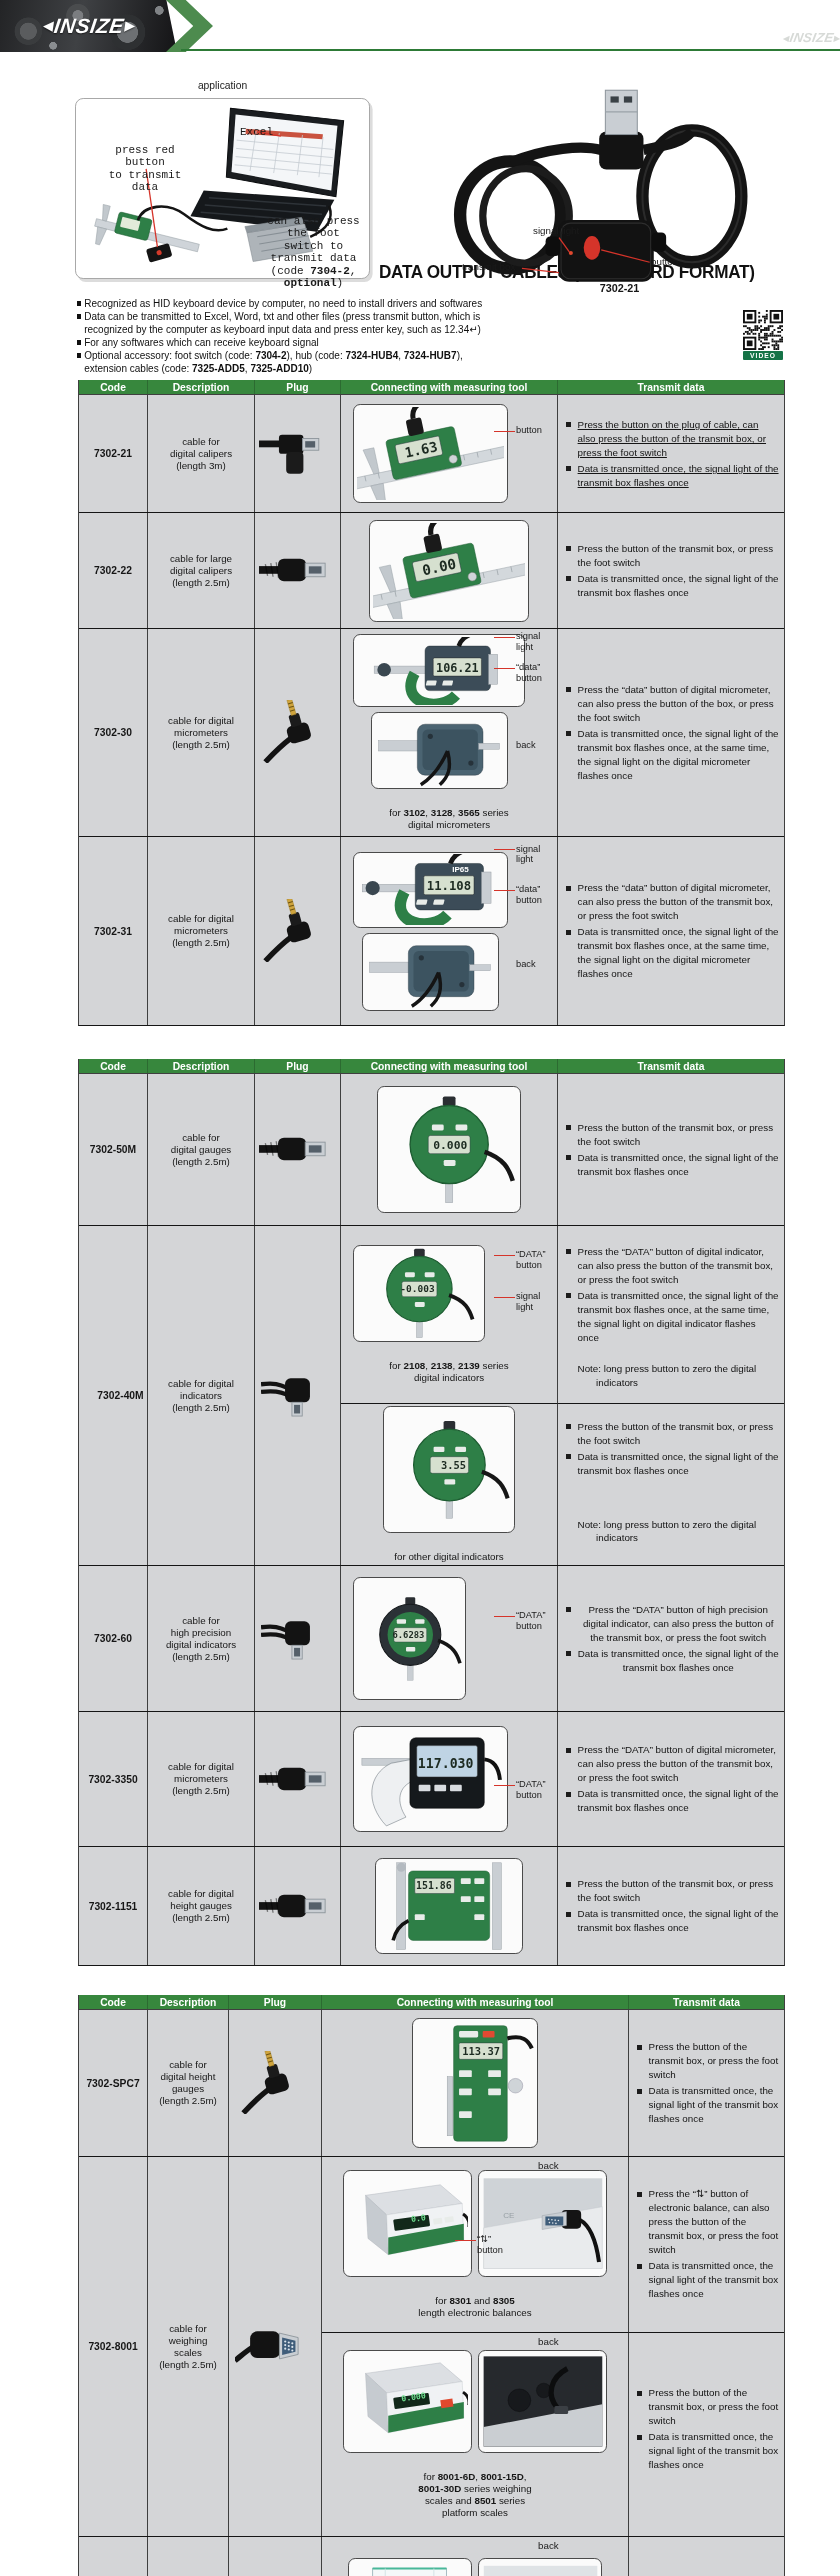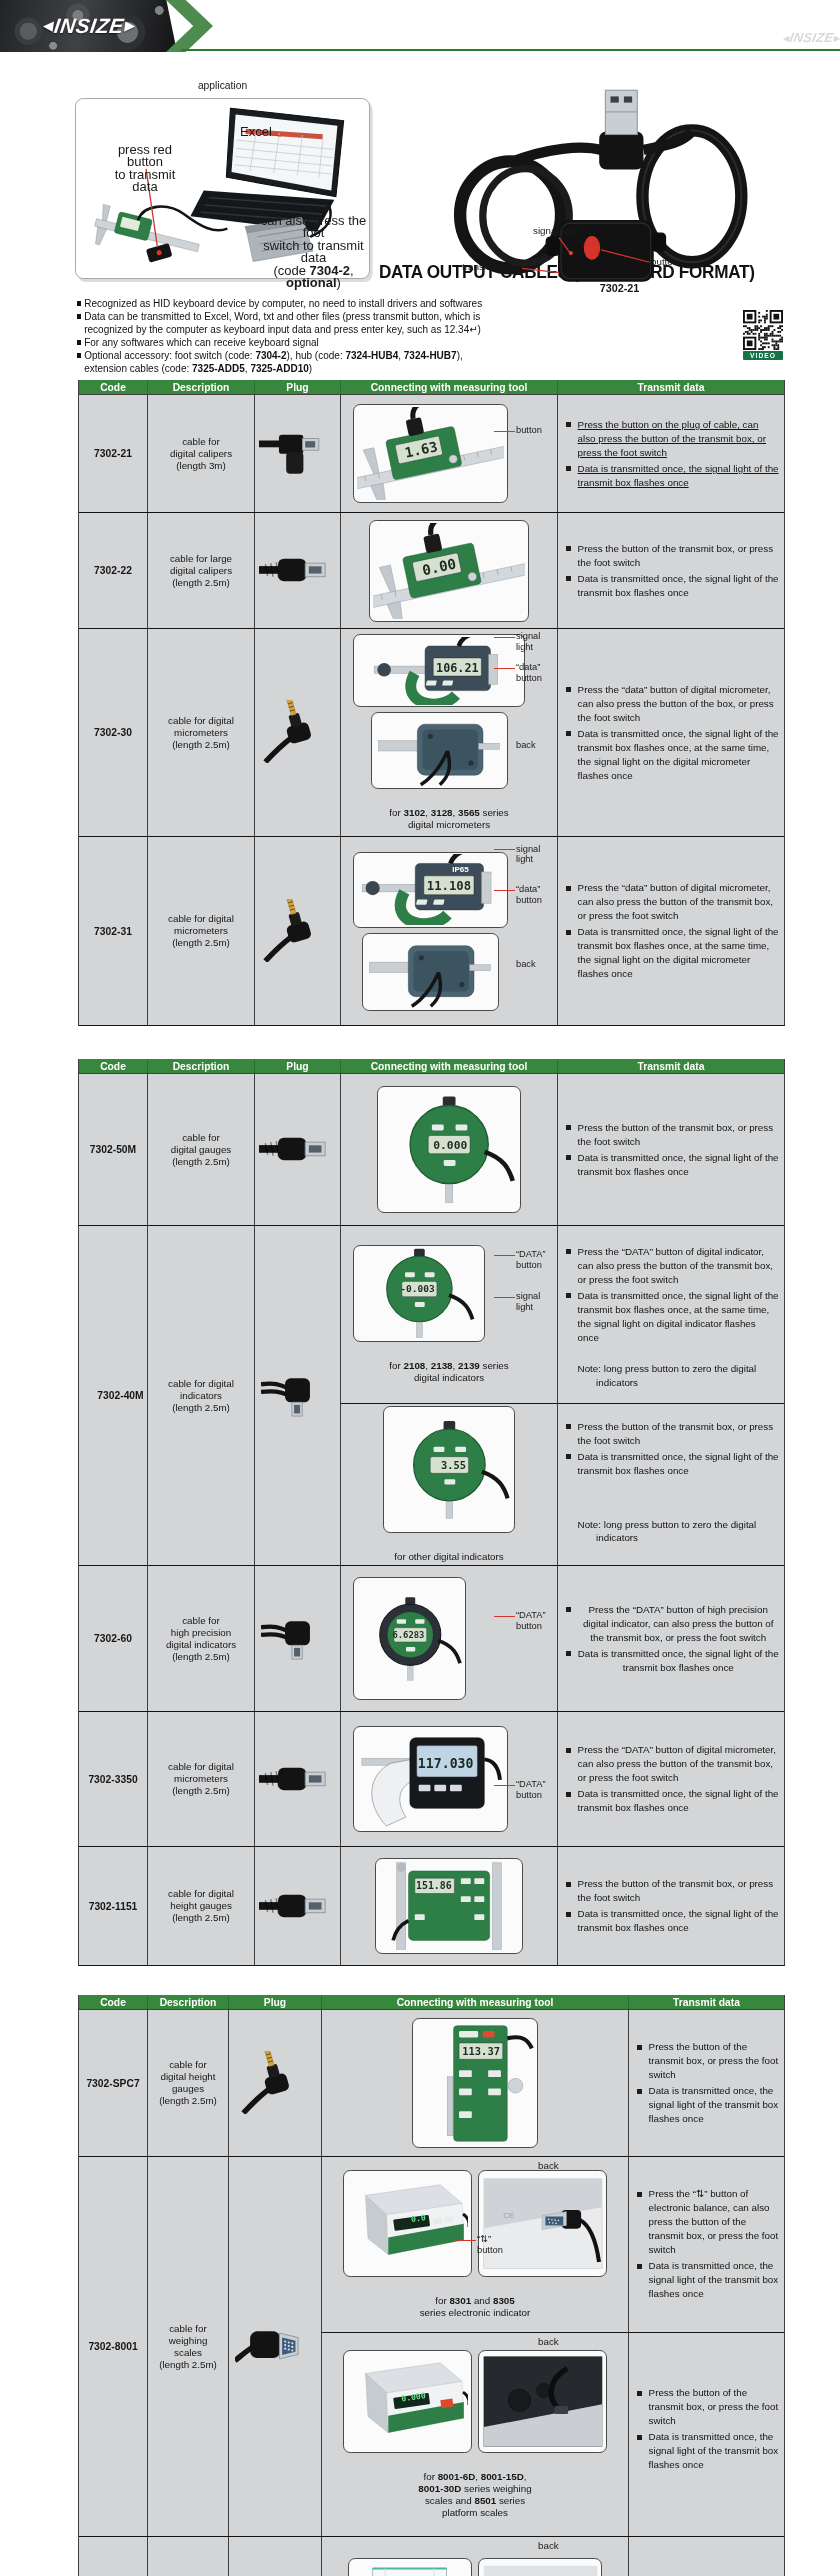--- a/index.html
+++ b/index.html
@@ -31,21 +31,21 @@
   #watermark .txt{font-size:13px;letter-spacing:0.3px;}
 
   #page-title{left:379px;top:262px;font-size:17.5px;font-weight:bold;letter-spacing:-0.3px;color:#111;
     transform:scaleX(0.98);transform-origin:left;}
 
   
   #app-label{left:75px;top:80px;width:295px;text-align:center;font-size:10.3px;color:#222;}
   #app-panel{left:75px;top:98px;width:293px;height:179px;border:1px solid #a8a8a8;border-radius:8.2px;
     background:#fff;box-shadow:2.6px 3.1px 0 #dcdcdc;}
   #app-panel svg{position:absolute;left:0;top:0;}
-  .app-lbl{position:absolute;font-size:13px;line-height:12.4px;color:#1a1a1a;}
+  .app-lbl{position:absolute;font-size:11px;line-height:12.4px;color:#1a1a1a;font-family:Liberation Mono, monospace;}
   #excel-label{left:164px;top:27px;}
   #press-red-label{left:25px;top:45px;width:88px;text-align:center;}
   #foot-label{left:183px;top:116px;width:109px;text-align:center;}
 
   
   #product-fig{left:428px;top:82px;width:330px;height:206px;}
   #product-fig svg{position:absolute;left:0;top:0;}
   .prod-lbl{position:absolute;font-size:9.8px;color:#1a1a1a;}
   #signal-label{left:105px;top:143px;}
   #button-label{left:223px;top:174px;}
@@ -931,21 +931,21 @@
                   <circle cx="188" cy="108" r="2" fill="#dfe5ea"></circle>
     <circle cx="166" cy="113" r="2" fill="#dfe5ea"></circle>
                   <circle cx="174" cy="114" r="2" fill="#dfe5ea"></circle>
                   <circle cx="182" cy="115" r="2" fill="#dfe5ea"></circle>
     <path d="M240,106 C270,122 282,166 288,210" fill="none" stroke="#111" stroke-width="10"></path>
                 </svg>
               </div>
             </div>
             <div class="cap">
               <div><span>for </span><span class="b">8301</span><span> and </span><span class="b">8305</span></div>
-              <div><span>series electronic indicator</span></div>
+              <div><span>length electronic balances</span></div>
             </div>
             <div class="lbl redln" style="top: 77px; left: 155px; width: 33px;">“⇅” button</div>
           </div>
           <div class="td tx lastcol topalign" style="grid-area: 1 / 5; padding-top: 29px;">
             <div class="bl">Press the “⇅” button of electronic balance, can also press the button of the transmit box, or press the foot switch</div>
             <div class="bl">Data is transmitted once, the signal light of the transmit box flashes once</div>
           </div>
           <div class="td cn sub" style="grid-area: 2 / 4;">
             <div class="toplbl" style="left: 216px;">back</div>
             <div class="panels ph">

